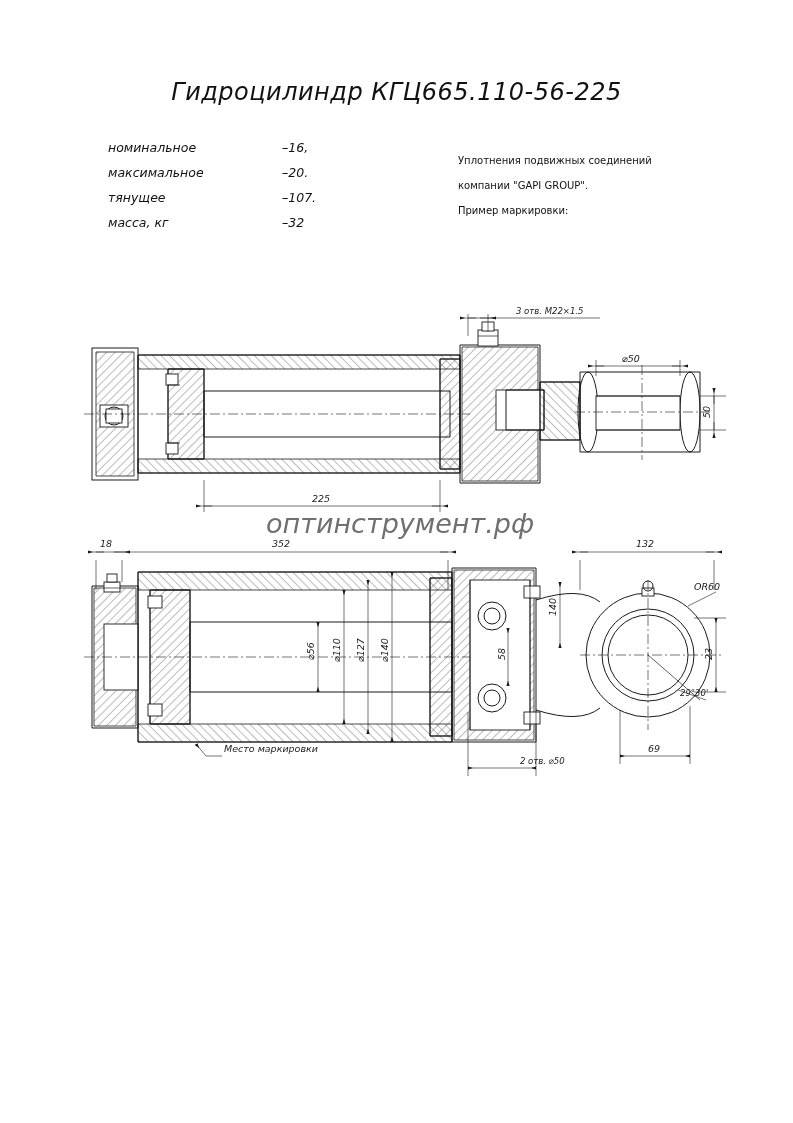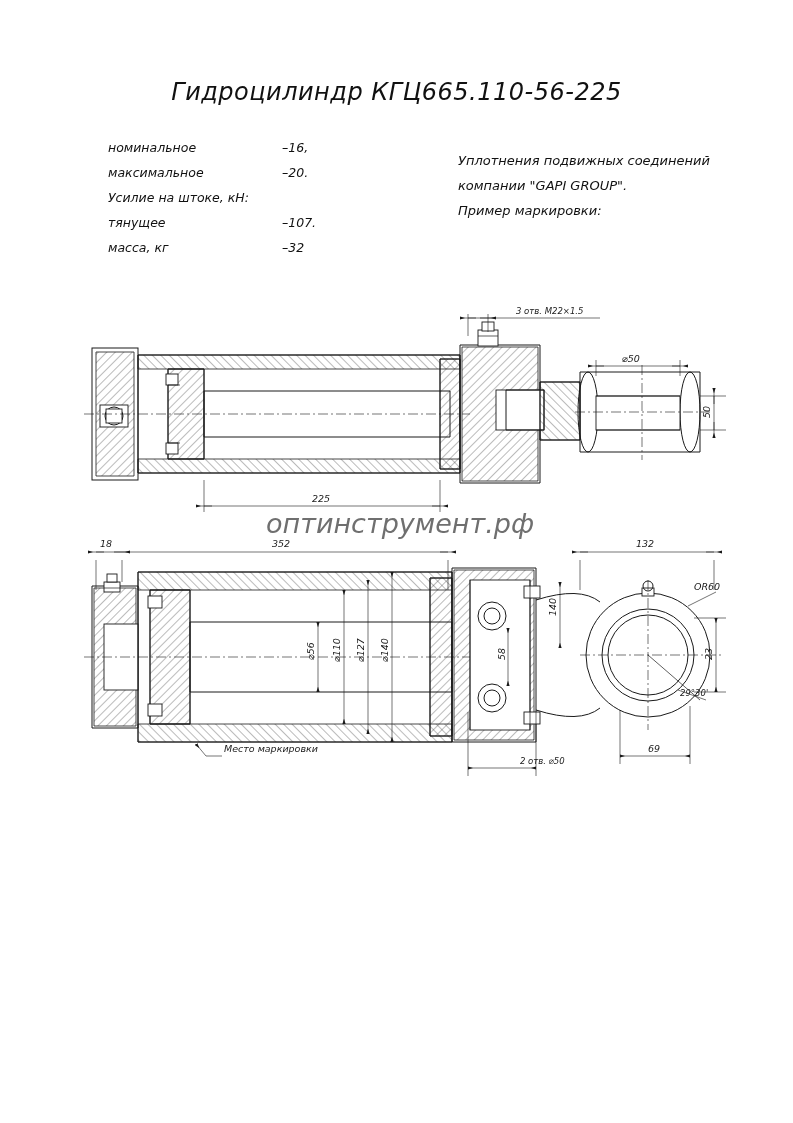--- a/index.html
+++ b/index.html
@@ -56,22 +56,21 @@
     top: 0;
   }
   #spec-left .head { font-style: italic; }
 
   
   #spec-right {
     position: absolute;
     left: 458px;
     top: 148px;
     width: 300px;
-    font-size: 13px;
-    font-style: italic;
+    font-size: 10px;
     color: #111;
     line-height: 25px;
   }
   #spec-right div { white-space: nowrap; }
 
   
   #watermark {
     position: absolute;
     left: 190px;
     top: 508px;
@@ -133,23 +132,20 @@
   <div id="title">Гидроцилиндр КГЦ665.110-56-225</div>
 
   <div id="spec-left">
     <div class="row">
       <span class="lbl">номинальное</span>
       <span class="val">–16,</span>
     </div>
     <div class="row">
       <span class="lbl">максимальное</span>
       <span class="val">–20.</span>
-    </div>
-    <div class="row head">
-      <span class="lbl">Усилие на штоке, кН:</span>
     </div>
     <div class="row">
       <span class="lbl">тянущее</span>
       <span class="val">–107.</span>
     </div>
     <div class="row">
       <span class="lbl">масса, кг</span>
       <span class="val">–32</span>
     </div>
   </div>

